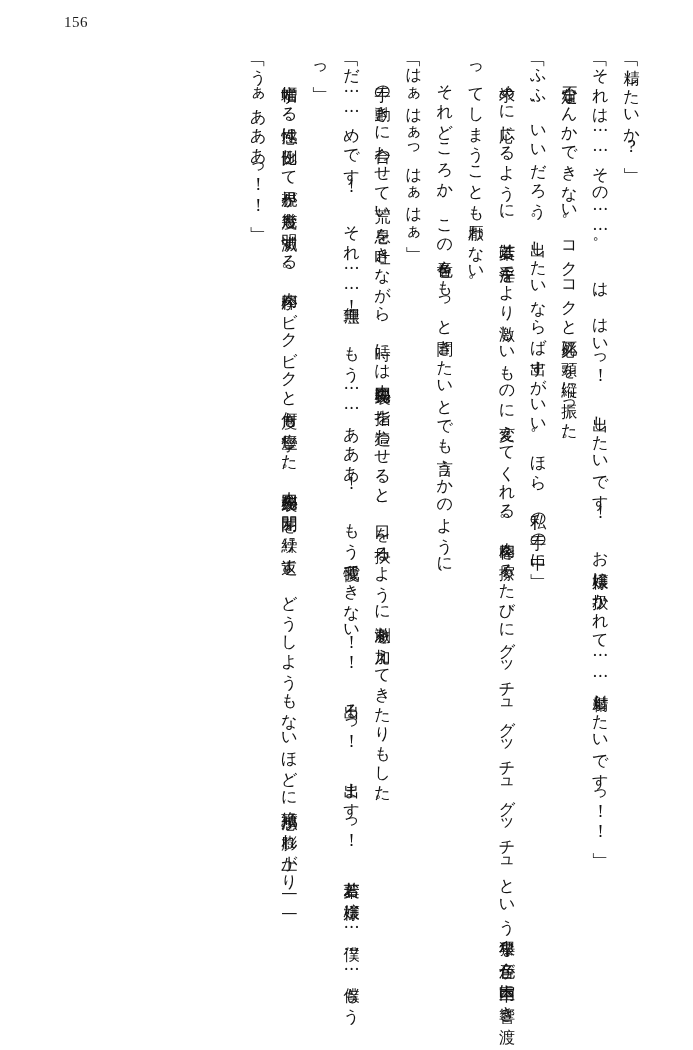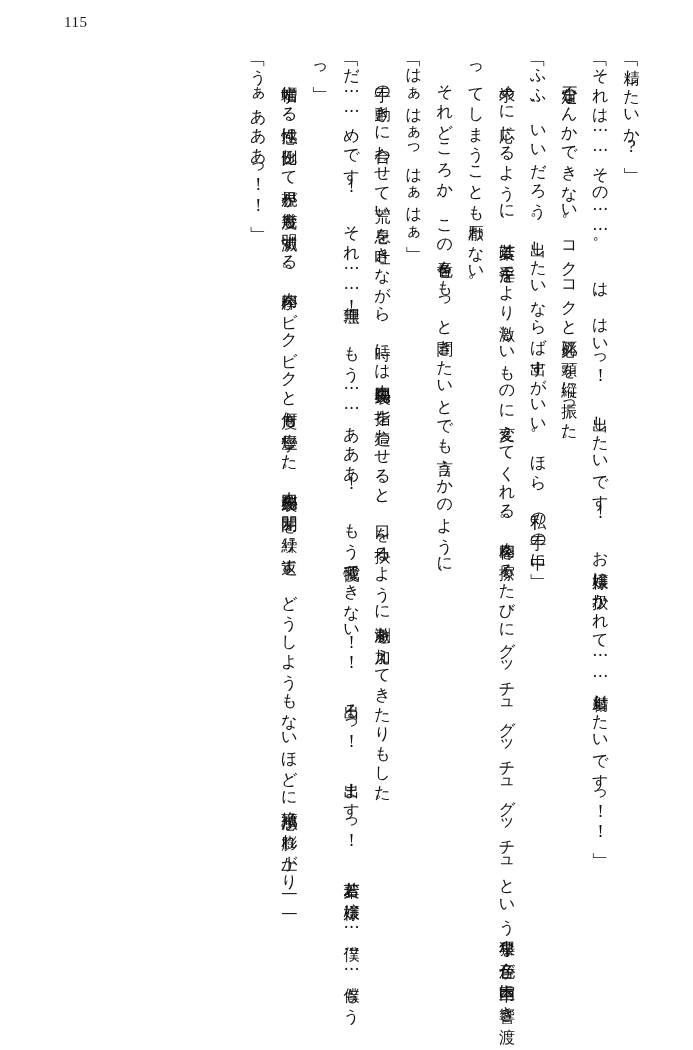--- a/index.html
+++ b/index.html
@@ -50,21 +50,21 @@
     margin: 0;
     padding: 0;
     text-indent: 0;
   }
 </style>
 </head>
 <body>
 
 <div class="page">
 
-  <div class="page-number">115</div>
+  <div class="page-number">156</div>
 
   <div class="body-text">
     <p class="para">「精したいか?」</p>
     <p class="para">「それは……その……。　は、はいっ!　出したいです!　お嬢様に扱かれて……射精したいですっ!!」</p>
     <p class="para">　否定なんかできない。コクコクと必死に頭を縦に振った。</p>
     <p class="para">「ふふ、いいだろう。出したいならば出すがいい。ほら、私の手の中に」</p>
     <p class="para">　求めに応じるように、若葉は手淫をより激しいものに変えてくれる。肉棒を擦るたびにグッチュグッチュグッチュという卑猥な音色が室内中に響き渡ってしまうことも厭わない。</p>
     <p class="para">　それどころか、この音色をもっと聞きたいとでも言うかのように、</p>
     <p class="para">「はぁはぁっはぁはぁ」</p>
     <p class="para">　手の動きに合わせて荒い息を吐きながら、時には肉先秘裂に指を這わせると、口を抉るように刺激を加えてきたりもした。</p>

